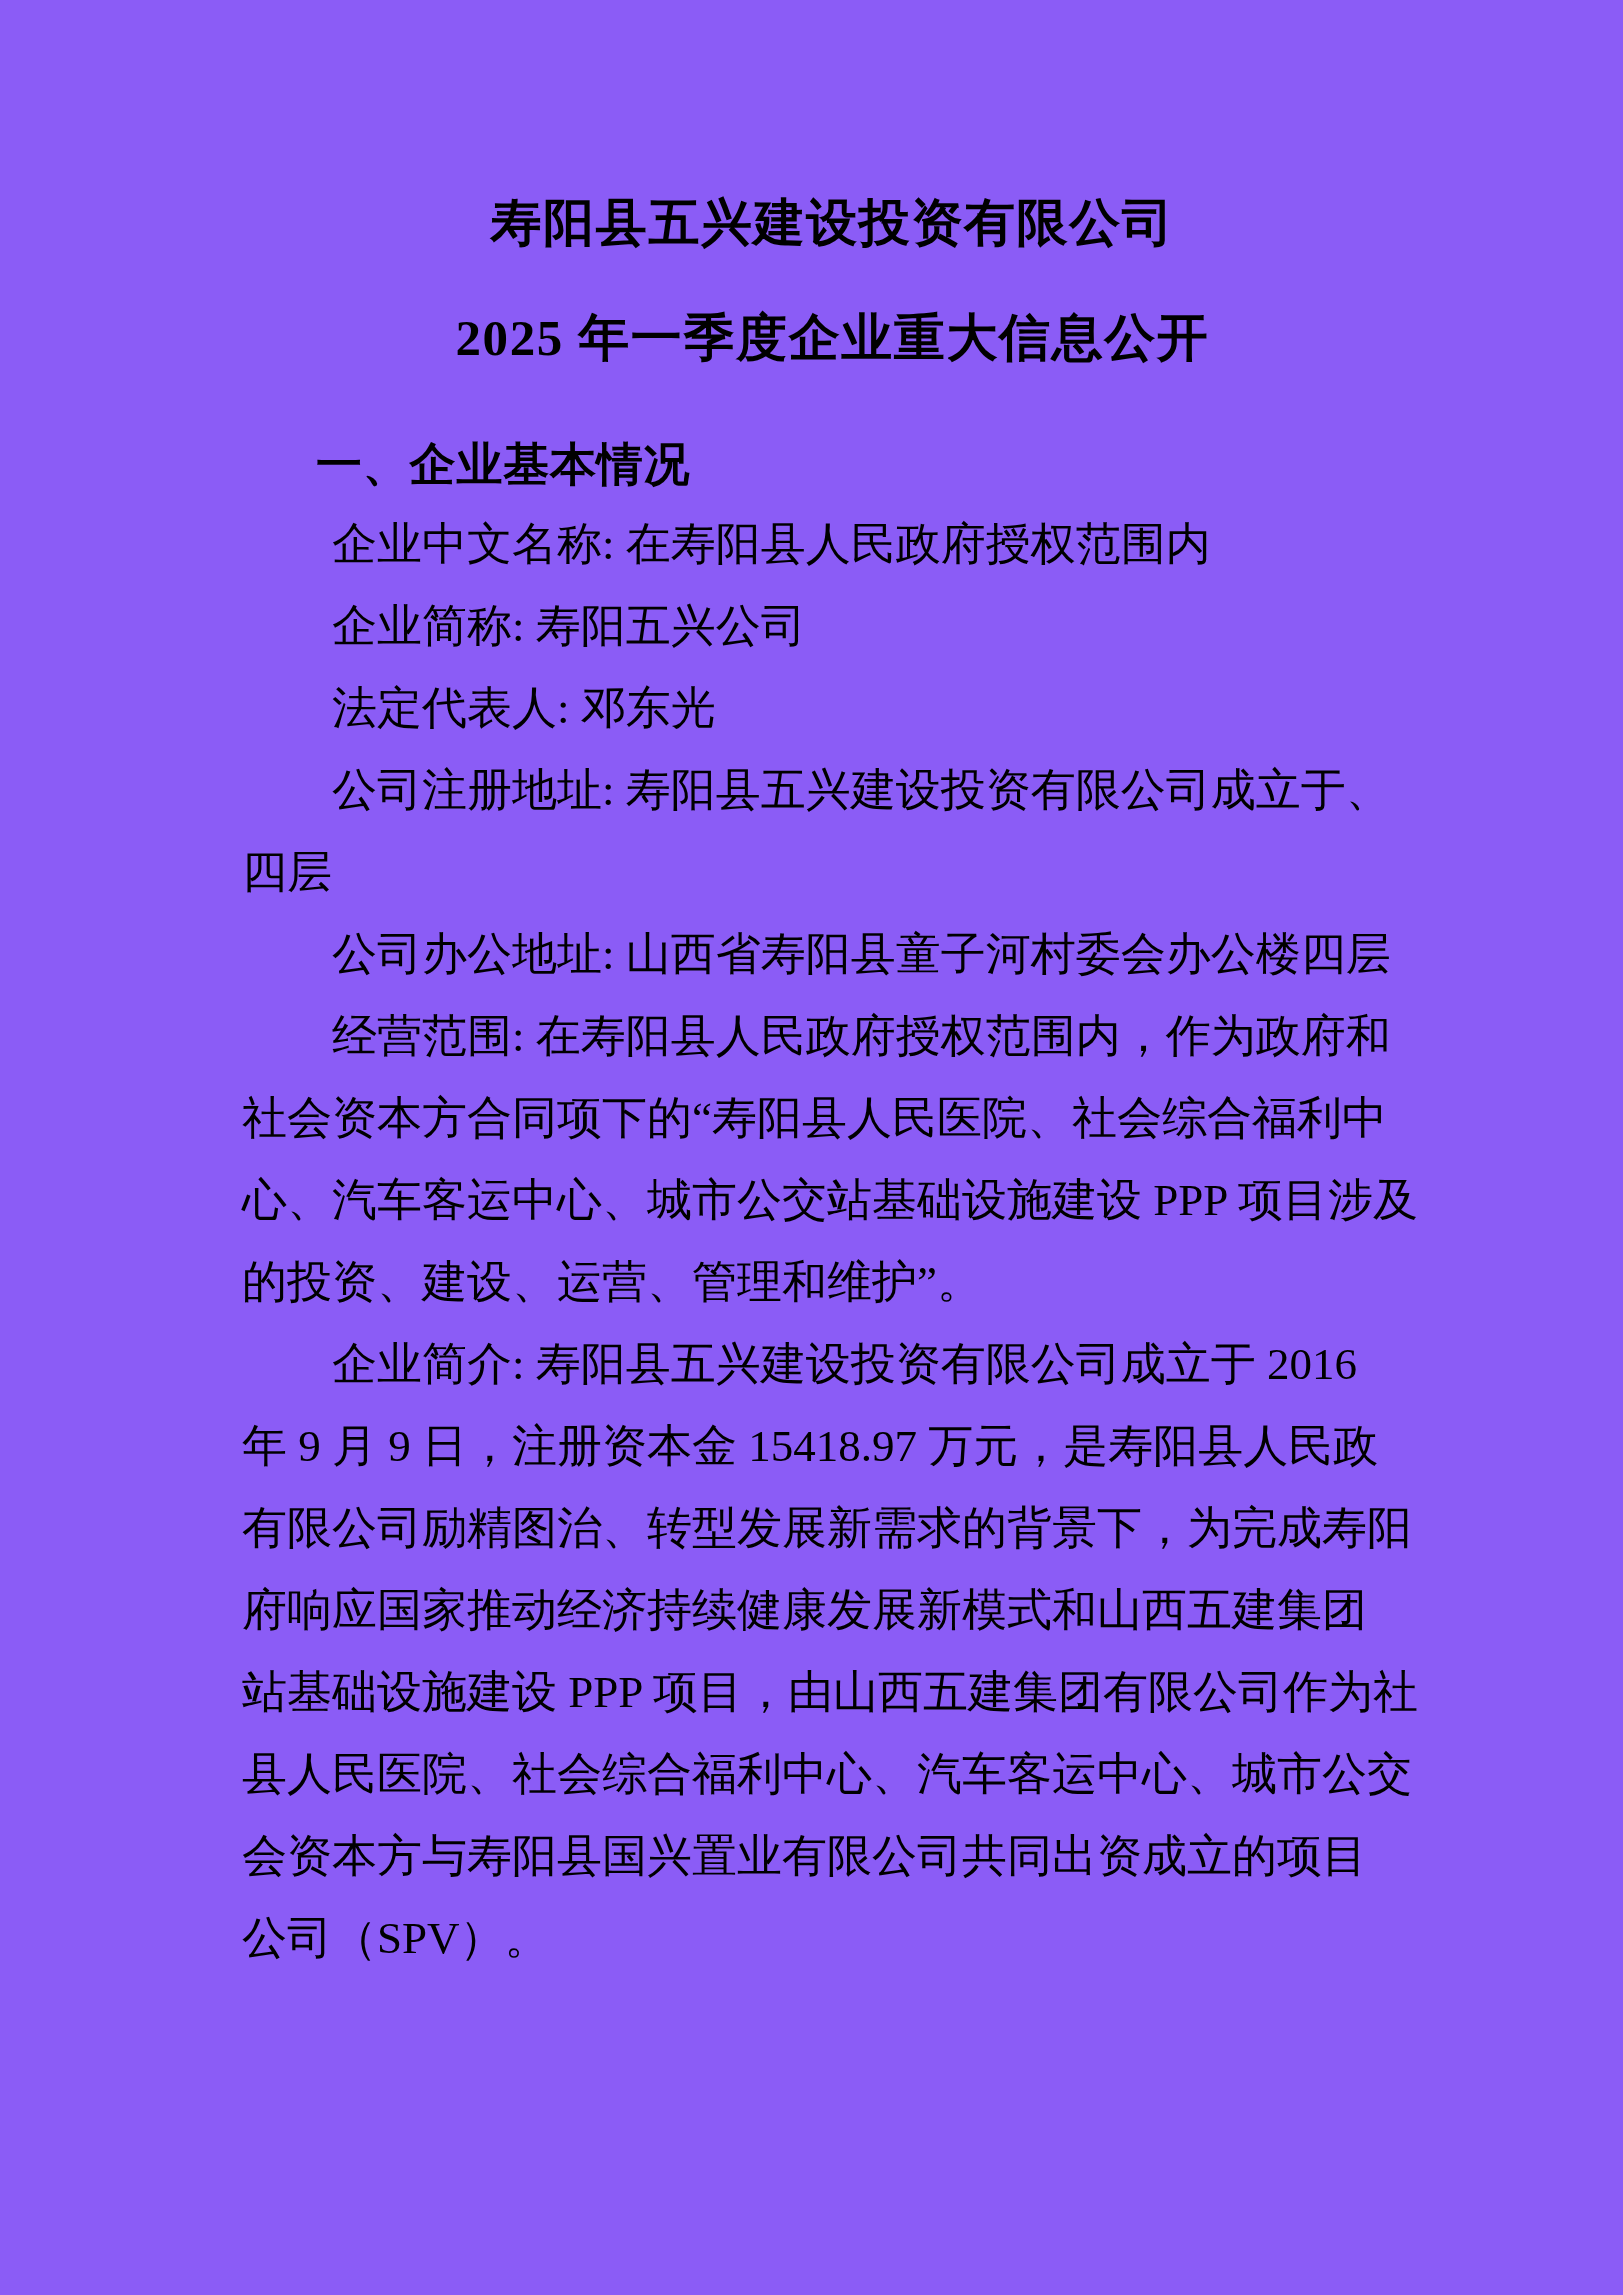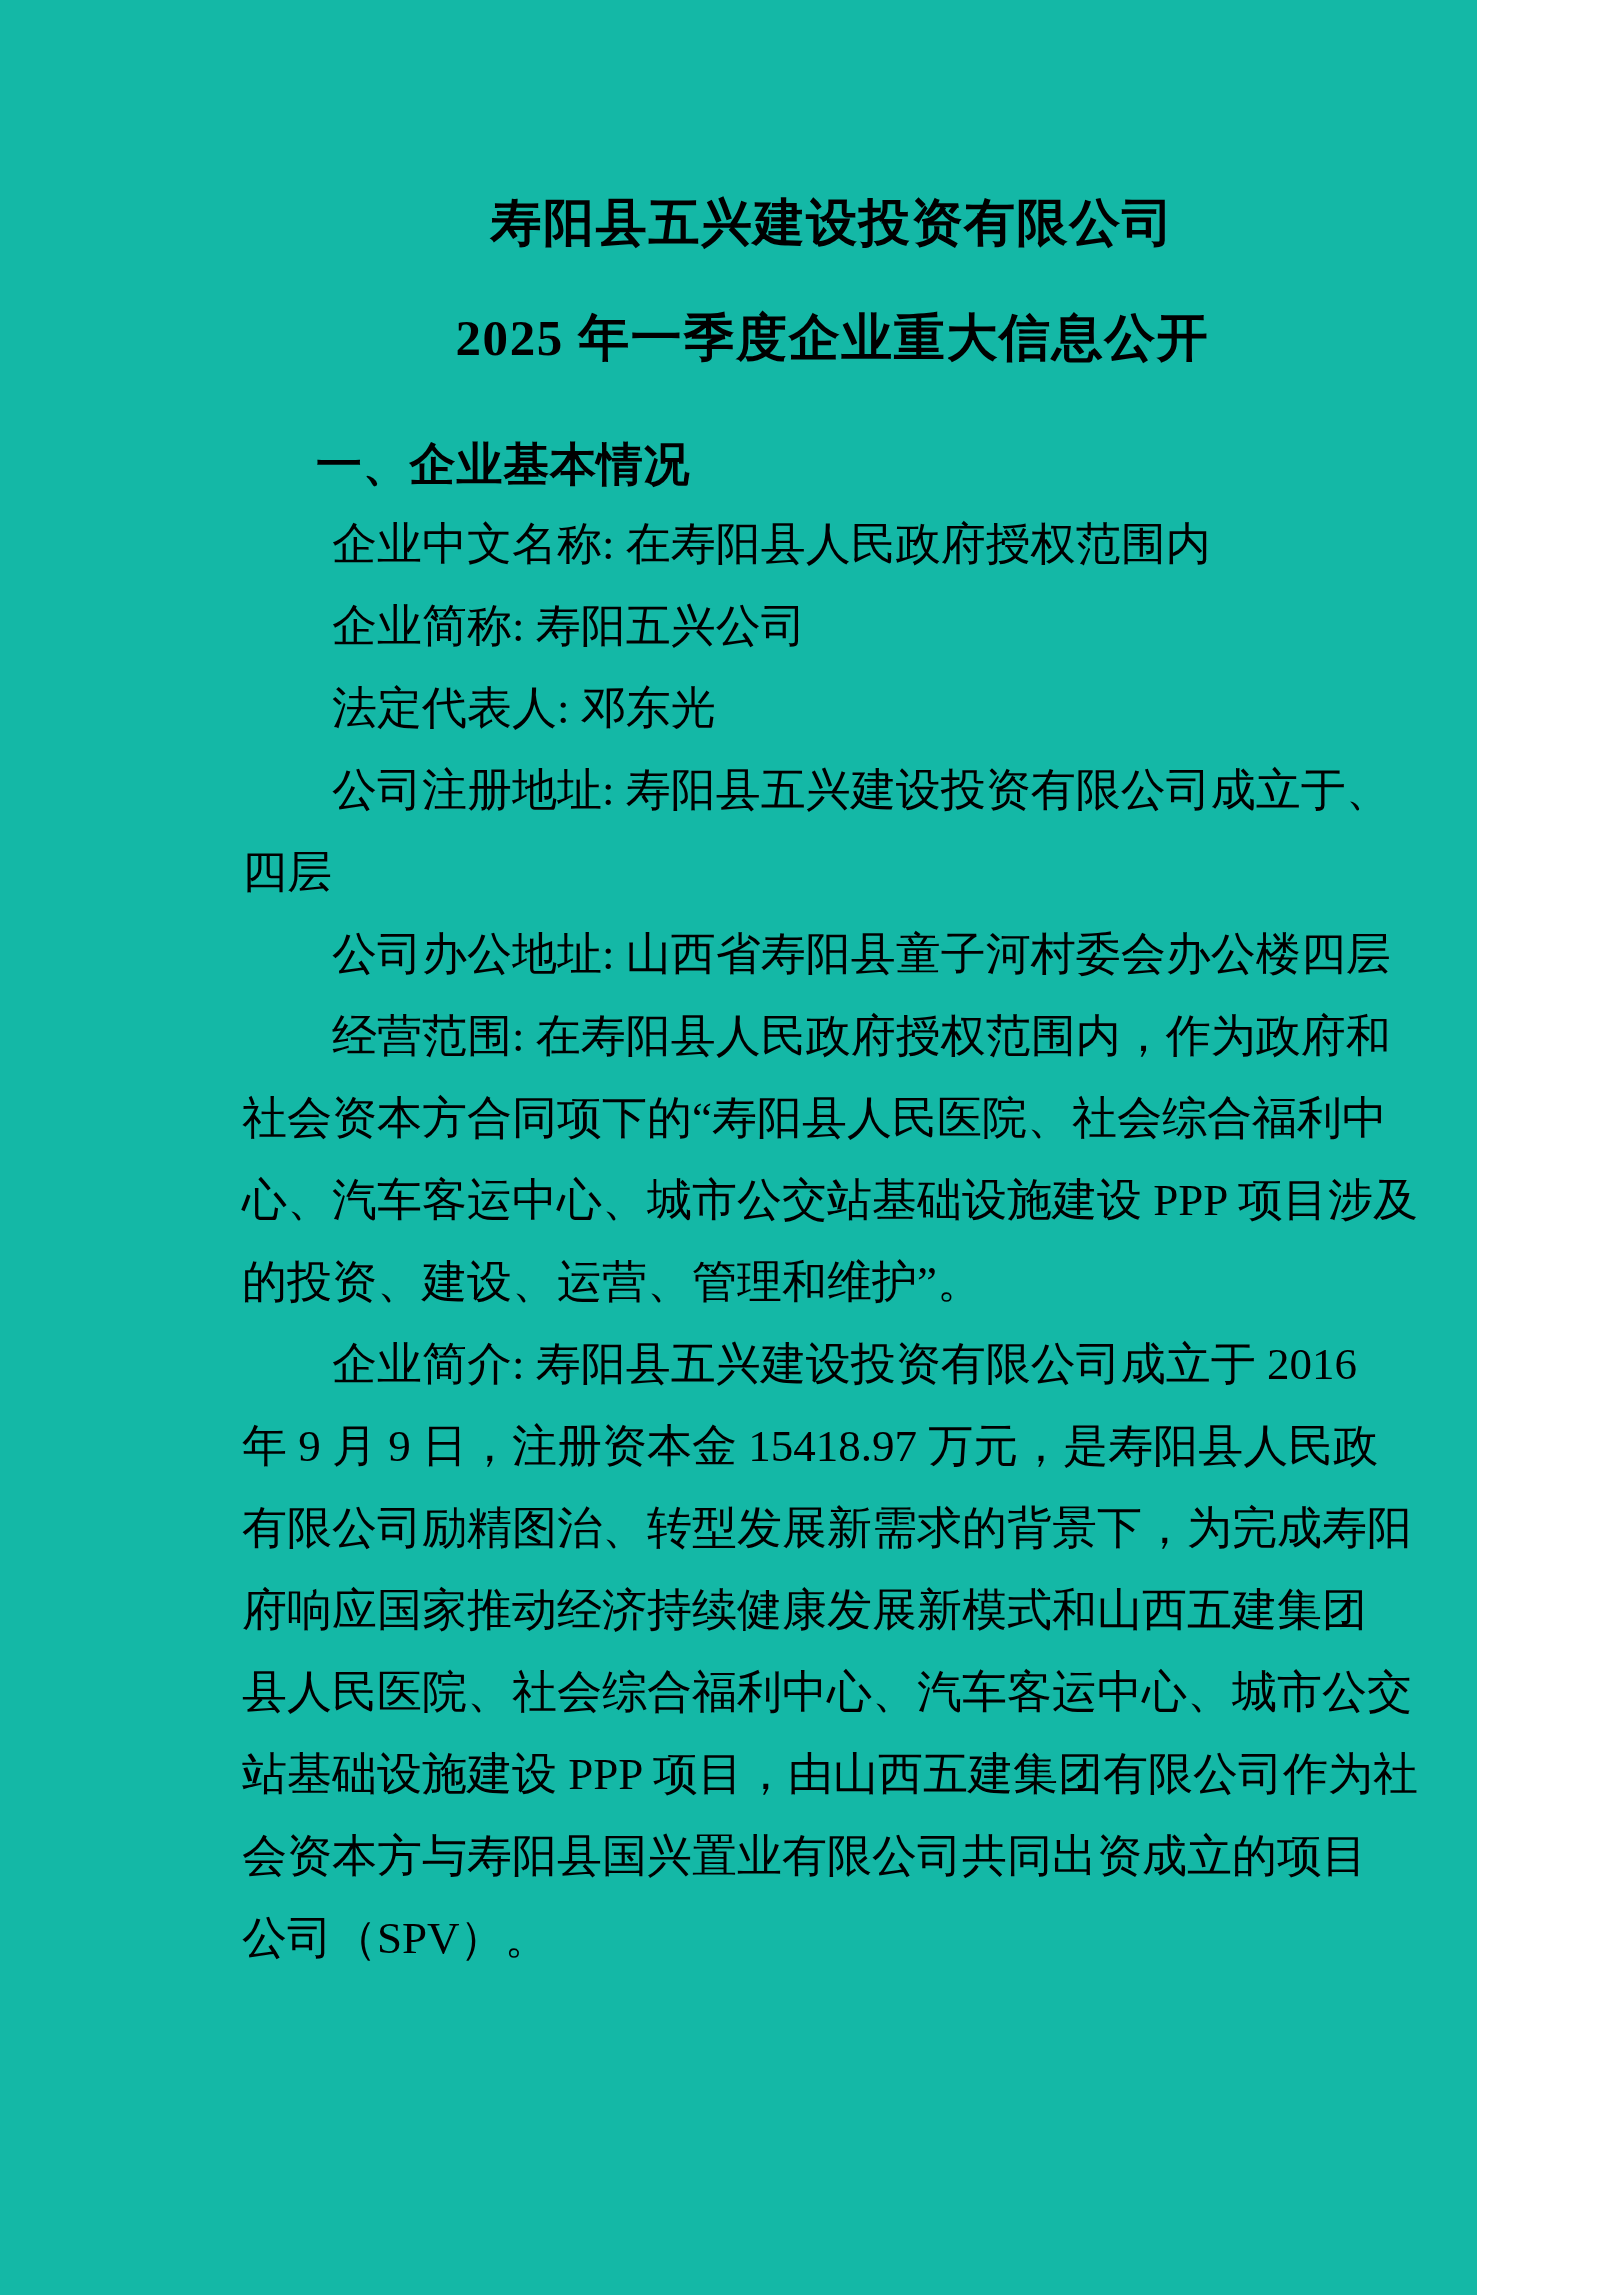--- a/index.html
+++ b/index.html
@@ -2,27 +2,26 @@
 <html style="font-size:12.7px"><head>
 <meta charset="utf-8">
 <style>
   html, body {
     margin: 0;
     padding: 0;
     background: #ffffff;
   }
   .page {
     position: relative;
-    width: 1443px;
+    width: 1623px;
     height: 2295px;
-    background: #14b8a6;
+    background: #8b5cf6;
     color: #000000;
     overflow: hidden;
     font-family: "Liberation Serif", "DejaVu Serif", serif;
-    padding-left: 34px;
   }
   .doc-title {
     position: absolute;
     left: 242px;
     width: 1181px;
     text-align: center;
     font-family: "Liberation Serif", "DejaVu Serif", serif;
     font-weight: bold;
     font-size: 51px;
     line-height: 60px;
@@ -73,19 +72,19 @@
       <div class="line">四层</div>
       <div class="line indent">公司办公地址: 山西省寿阳县童子河村委会办公楼四层</div>
       <div class="line indent">经营范围: 在寿阳县人民政府授权范围内，作为政府和</div>
       <div class="line">社会资本方合同项下的“寿阳县人民医院、社会综合福利中</div>
       <div class="line">心、汽车客运中心、城市公交站基础设施建设 PPP 项目涉及</div>
       <div class="line">的投资、建设、运营、管理和维护”。</div>
       <div class="line indent">企业简介: 寿阳县五兴建设投资有限公司成立于 2016</div>
       <div class="line">年 9 月 9 日，注册资本金 15418.97 万元，是寿阳县人民政</div>
       <div class="line">有限公司励精图治、转型发展新需求的背景下，为完成寿阳</div>
       <div class="line">府响应国家推动经济持续健康发展新模式和山西五建集团</div>
+      <div class="line">站基础设施建设 PPP 项目，由山西五建集团有限公司作为社</div>
       <div class="line">县人民医院、社会综合福利中心、汽车客运中心、城市公交</div>
-      <div class="line">站基础设施建设 PPP 项目，由山西五建集团有限公司作为社</div>
       <div class="line">会资本方与寿阳县国兴置业有限公司共同出资成立的项目</div>
       <div class="line">公司（SPV）。</div>
     </div>
 </div>
 
 
 </body></html>

